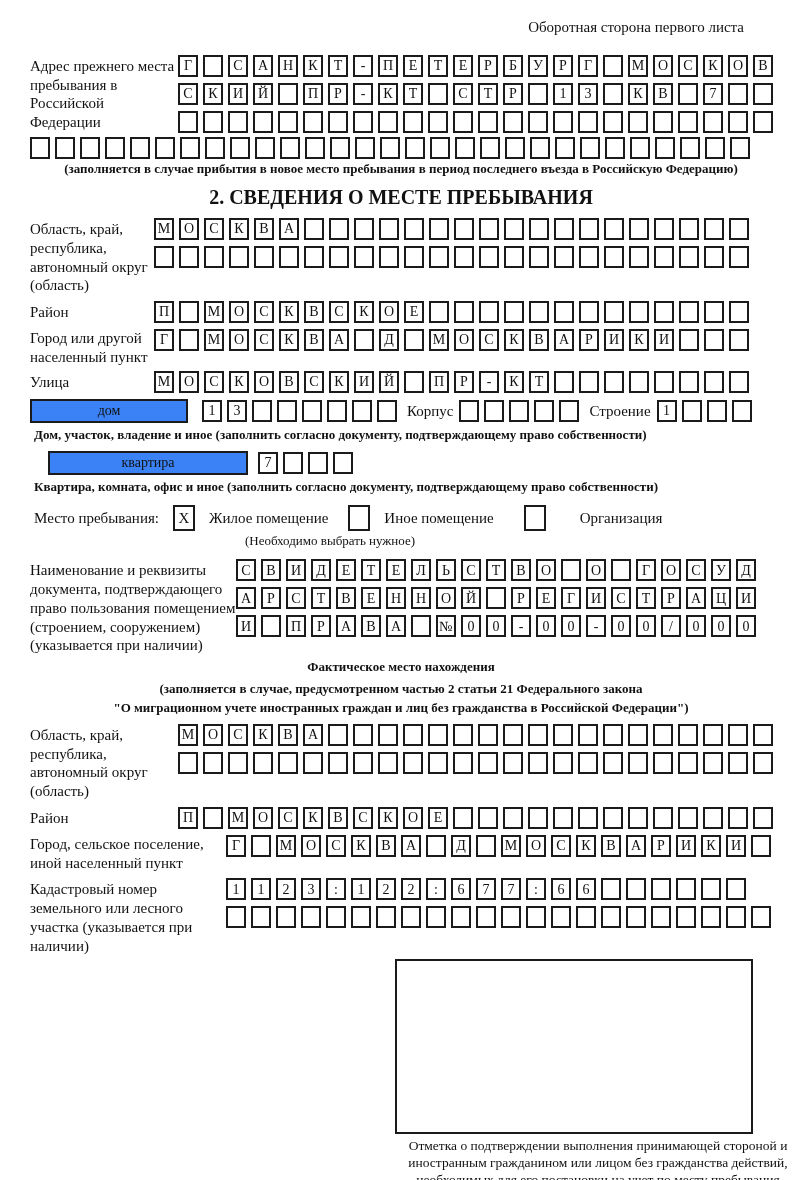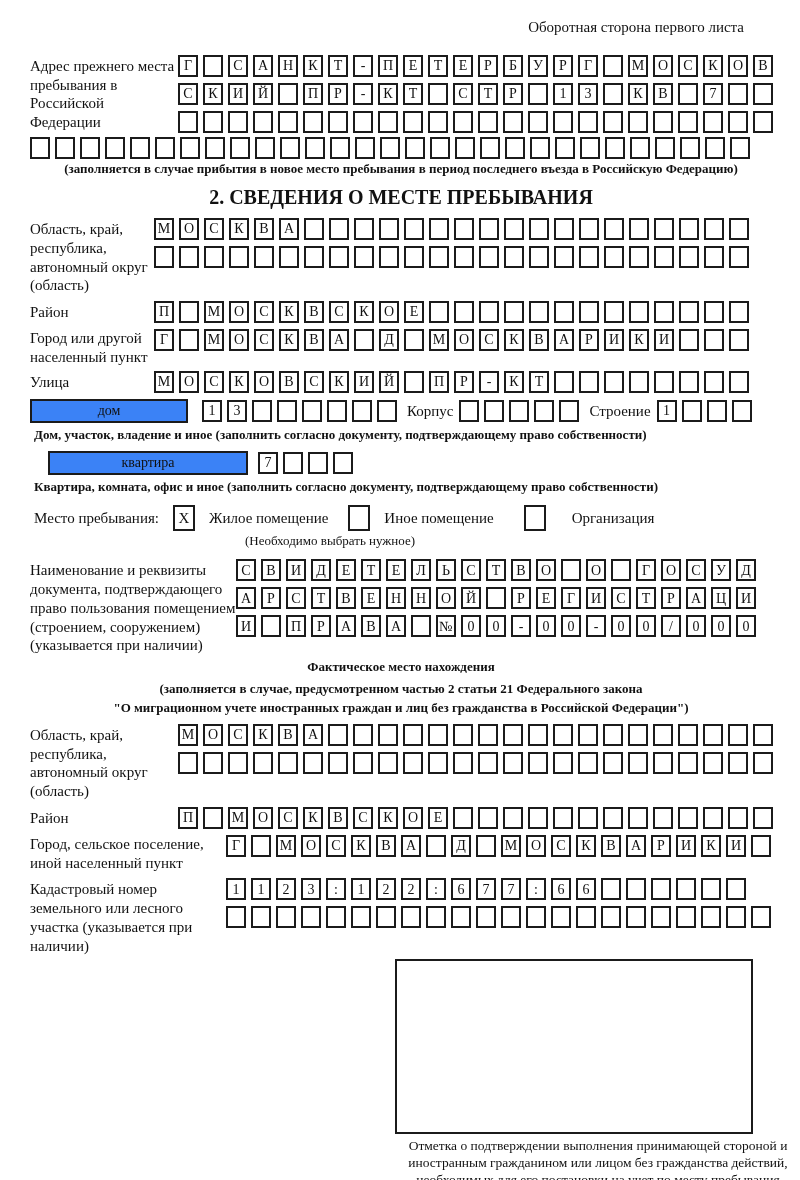--- a/index.html
+++ b/index.html
@@ -360,21 +360,21 @@
   </div>
   <div class="caption">Квартира, комната, офис и иное (заполнить согласно документу, подтверждающему право собственности)</div>
 
   <div class="chkrow">
     <span>Место пребывания:</span>
     <span class="chk">X</span>
     <span>Жилое помещение</span>
     <span class="chk" style="margin-left:6px;"></span>
     <span>Иное помещение</span>
     <span class="chk" style="margin-left:16px;"></span>
-    <span style="margin-left:12px;text-align:right;">Организация</span>
+    <span style="margin-left:20px;text-align:right;">Организация</span>
   </div>
   <div class="hint">(Необходимо выбрать нужное)</div>
 
   <div class="row">
     <div class="lbl" style="width:206px;">Наименование и реквизиты документа, подтверждающего право пользования помещением (строением, сооружением) (указывается при наличии)</div>
     <div>
       <div class="cells">
           <span class="cell">С</span>
           <span class="cell">В</span>
           <span class="cell">И</span>

